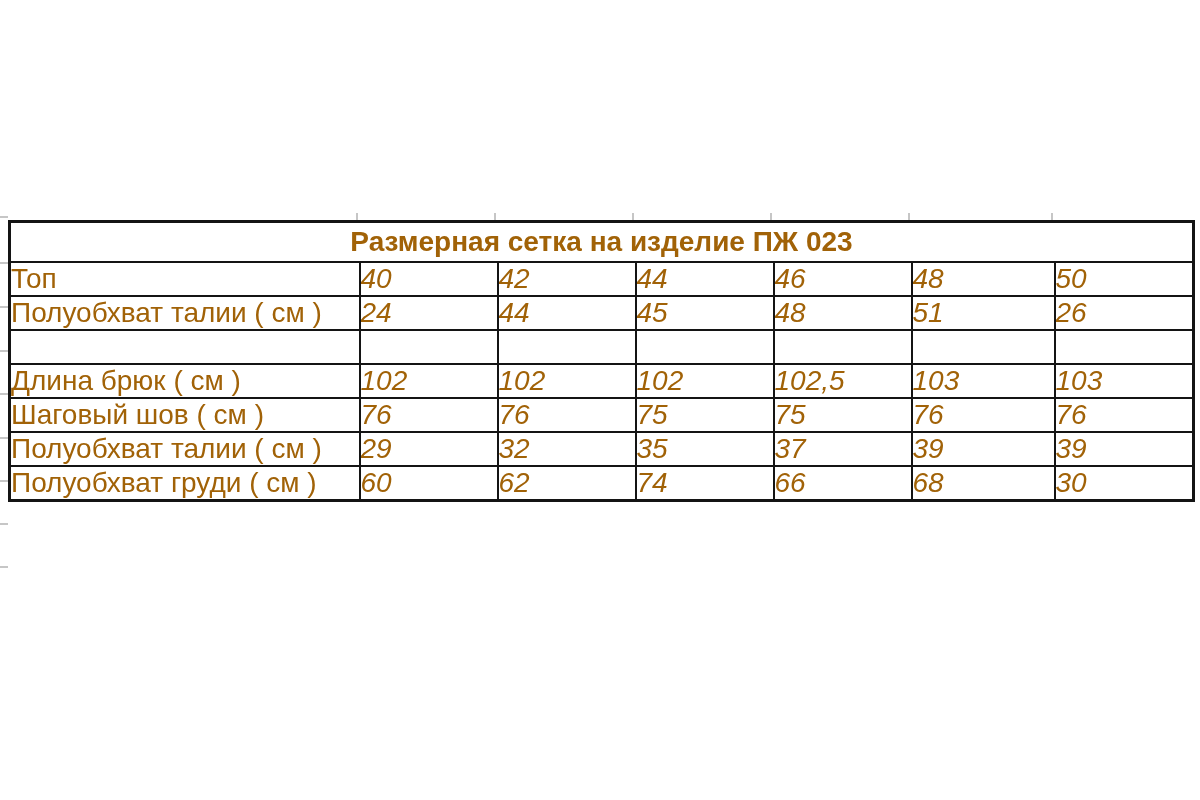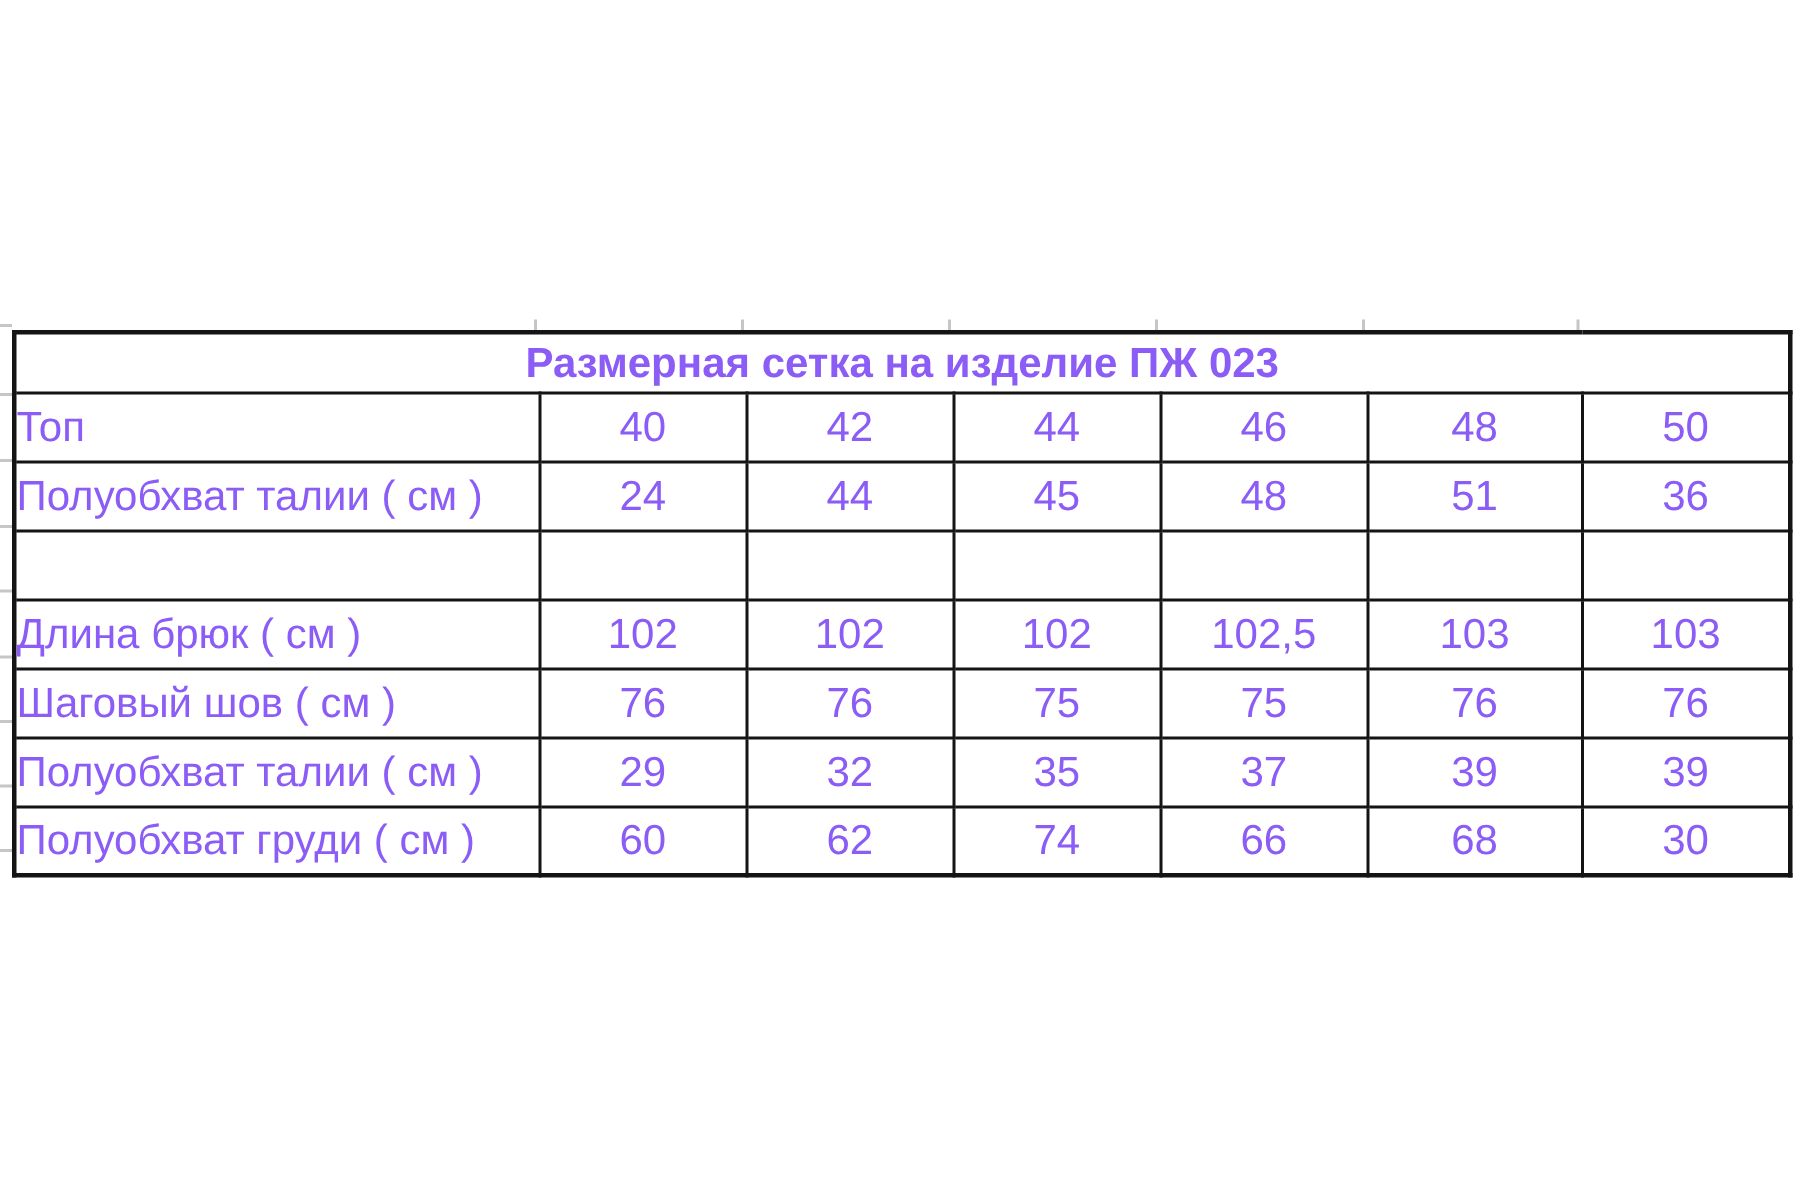--- a/index.html
+++ b/index.html
@@ -25,47 +25,48 @@
     top: 220px;
     width: 1184px;
     border-collapse: collapse;
     table-layout: fixed;
     border: 3px solid #141414;
     background: #ffffff;
   }
   table.grid td {
     border: 2px solid #141414;
     font-size: 28px;
-    color: #8b5cf6;
+    color: #a16207;
     vertical-align: middle;
     white-space: nowrap;
     overflow: hidden;
     padding: 0;
   }
   tr.title-row {
     height: 40px;
   }
   td.title-cell {
     font-weight: bold;
     text-align: center;
     font-size: 28px;
     
     border-right: 3px solid #c6c6c6;
   }
   tr.data-row {
-    height: 46px;
+    height: 34px;
   }
   td.label-cell {
     text-align: left;
     padding-left: 5px;
     padding-right: 4px;
   }
   td.value-cell {
-    text-align: center;
+    text-align: left;
     padding-right: 5px;
+    font-style: italic;
   }
 </style>
 </head>
 <body>
 
 <div class="canvas">
 
   <div id="stubs">
       <div class="stub" style="left: 356px; top: 213px; width: 2px; height: 7px;"></div>
       <div class="stub" style="left: 494px; top: 213px; width: 2px; height: 7px;"></div>
@@ -107,21 +108,21 @@
           <td class="value-cell">48</td>
           <td class="value-cell">50</td>
         </tr>
         <tr class="data-row">
           <td class="label-cell">Полуобхват талии ( см )</td>
           <td class="value-cell">24</td>
           <td class="value-cell">44</td>
           <td class="value-cell">45</td>
           <td class="value-cell">48</td>
           <td class="value-cell">51</td>
-          <td class="value-cell">36</td>
+          <td class="value-cell">26</td>
         </tr>
         <tr class="data-row">
           <td class="label-cell"></td>
           <td class="value-cell"></td>
           <td class="value-cell"></td>
           <td class="value-cell"></td>
           <td class="value-cell"></td>
           <td class="value-cell"></td>
           <td class="value-cell"></td>
         </tr>

